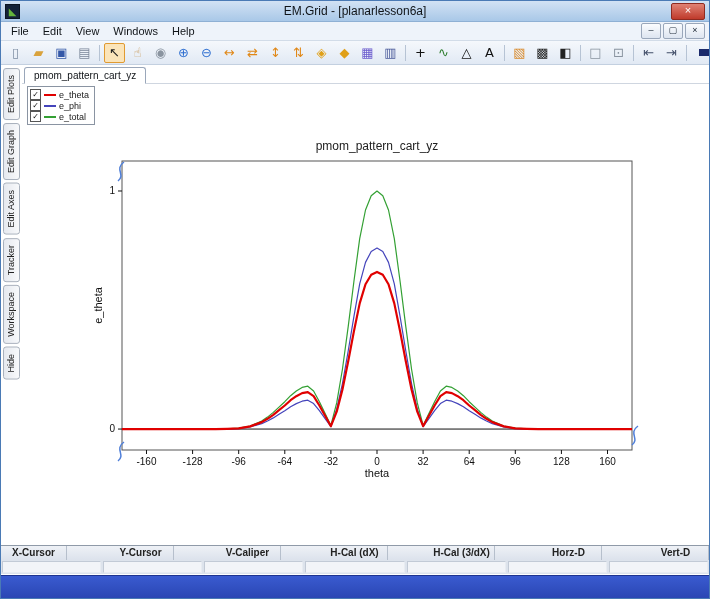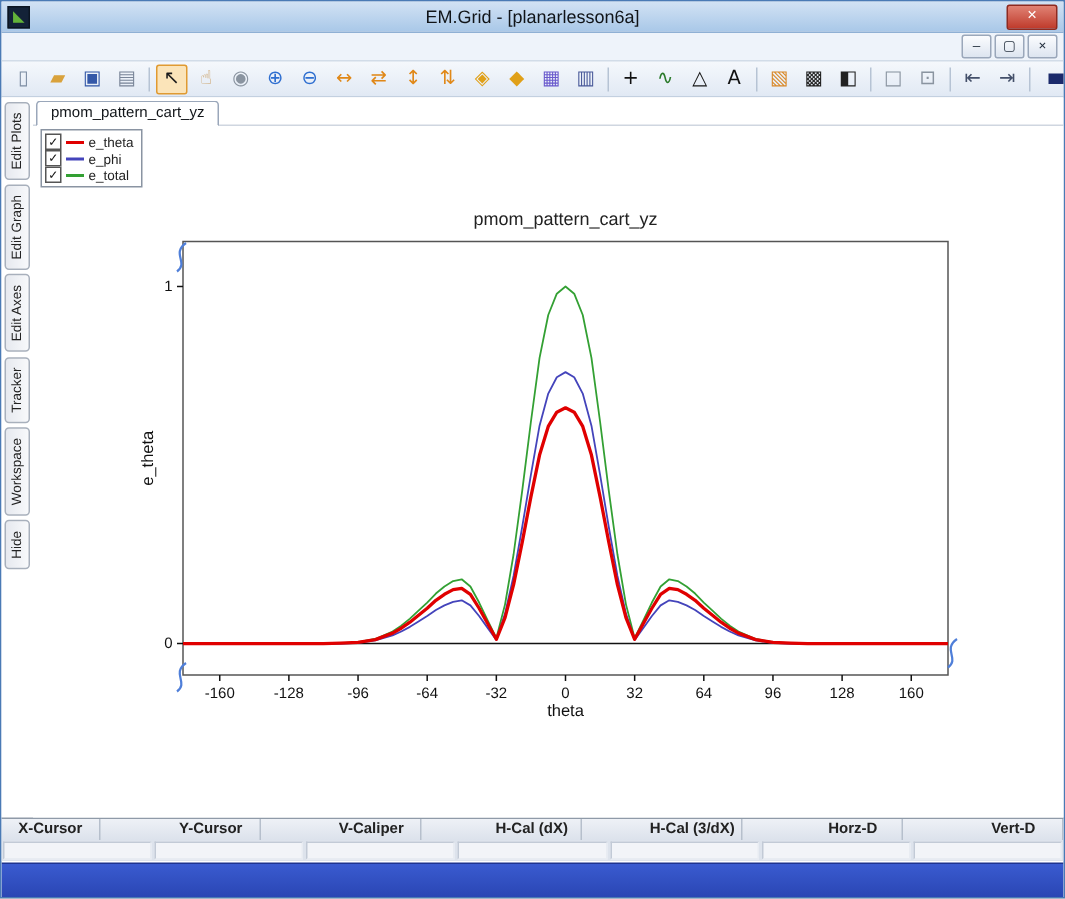--- a/index.html
+++ b/index.html
@@ -53,20 +53,32 @@
 
 <div class="window">
 
   <div class="titlebar">
     <div class="app-logo">◣</div>
     <div class="win-title">EM.Grid - [planarlesson6a]</div>
     <div class="close-btn">×</div>
   </div>
 
   <div class="menubar">
+    <div class="menus">
+
+        <div class="menu-item">File</div>
+
+        <div class="menu-item">Edit</div>
+
+        <div class="menu-item">View</div>
+
+        <div class="menu-item">Windows</div>
+
+        <div class="menu-item">Help</div>
+      </div>
     <div class="mdi-buttons">
 
         <div class="mdi-btn">–</div>
 
         <div class="mdi-btn">▢</div>
 
         <div class="mdi-btn">×</div>
       </div>
   </div>
 

